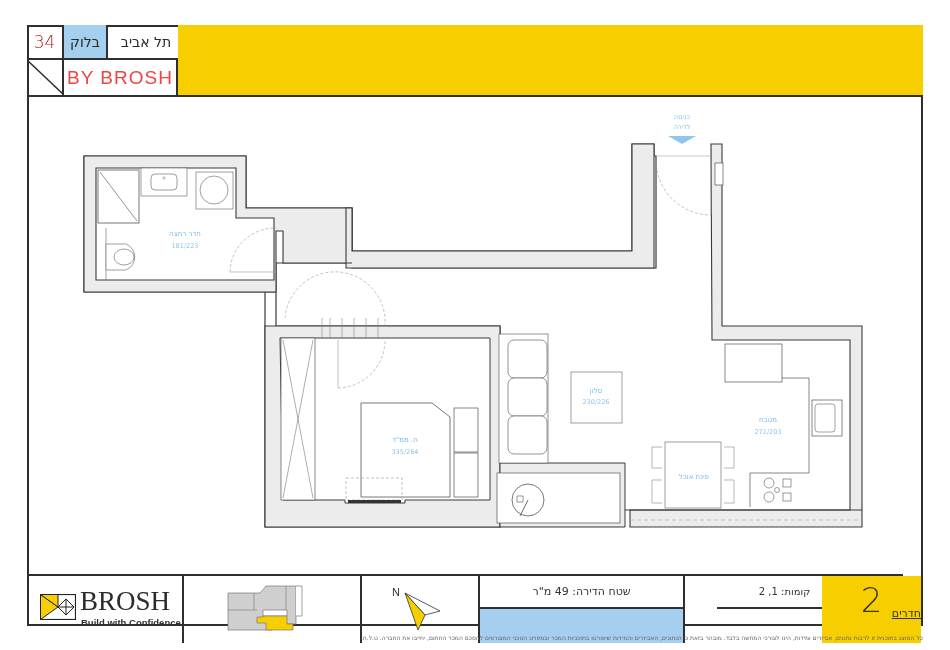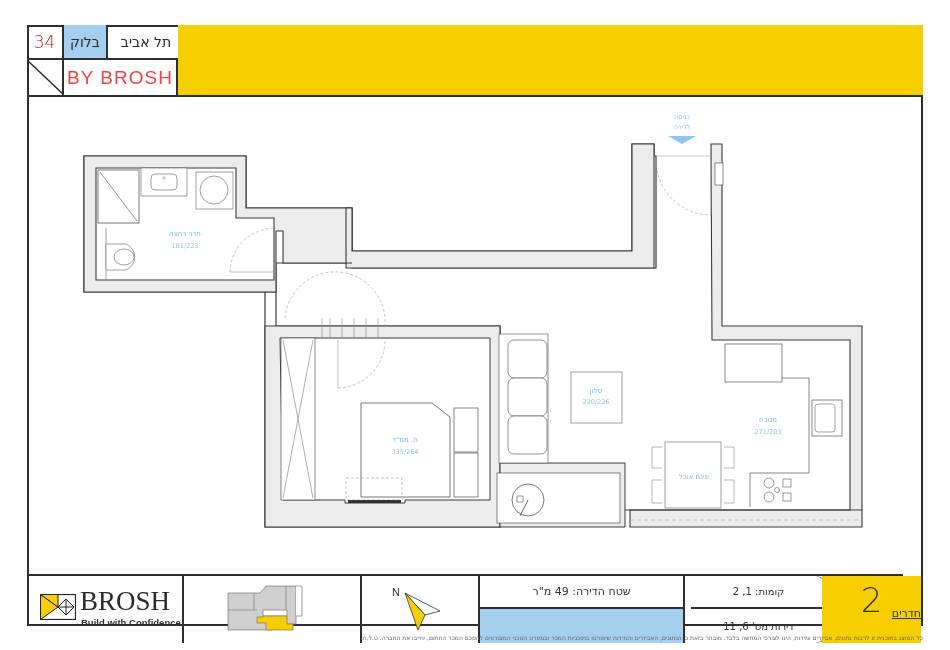--- a/index.html
+++ b/index.html
@@ -22,21 +22,21 @@
   .lbl { font-family: "DejaVu Sans", sans-serif; fill: #7cb9e4; font-size: 7px; }
   .lbl-s { font-family: "DejaVu Sans", sans-serif; fill: #8cc4ea; font-size: 6.5px; }
 
   
   .ftr { position: absolute; left: 27px; top: 557px; width: 876px; height: 69px; border-top: 2px solid #2f2f2f; margin-top: 17px; }
   .cell { position: absolute; top: 0; height: 67px; border-right: 2px solid #2f2f2f; }
   .logo-cell { left: 0; width: 157px; }
   .key-cell { left: 157px; width: 178px; }
   .north-cell { left: 335px; width: 118px; }
   .area-cell { left: 453px; width: 205px; }
-  .floors-cell { left: 664px; width: 137px; border-radius: 13px; }
+  .floors-cell { left: 690px; width: 137px; border-radius: 13px; }
   .rooms-cell { left: 795px; width: 99px; border-right: none; background: #f7cf00; }
   .area-top { position:absolute; left:0; top:0; right:0; height:33px; border-bottom:2px solid #2f2f2f; display:flex; align-items:center; justify-content:center; font-size:11px; color:#333; }
   .area-bot { position:absolute; left:0; top:33px; right:0; bottom:0; background:#a5cfef; }
   .fl-top { position:absolute; left:0; top:0; right:0; height:33px; border-bottom:2px solid #2f2f2f; display:flex; align-items:center; justify-content:center; font-size:10px; color:#333; }
   .fl-bot { position:absolute; left:0; top:33px; right:0; bottom:0; display:flex; align-items:center; justify-content:center; font-size:10px; color:#333; }
   .rooms-num { position:absolute; left:0; right:0; top:4px; text-align:center; font-size:34px; font-weight:200; color:#333; font-family:"DejaVu Sans", sans-serif; line-height:40px; }
   .rooms-lbl { position:absolute; left:0; right:0; top:31px; text-align:right; font-size:11px; color:#333;text-decoration:underline; }
   .logo-word { position:absolute; left:53px; top:10px; font-family:"Liberation Serif", serif; font-size:27px; color:#2b2b2b; letter-spacing:0px; line-height:30px; }
   .logo-tag { position:absolute; left:54px; top:41px; font-family:"Liberation Sans", sans-serif; font-size:9.5px; color:#333;font-weight:bold; }
   .north-n { position:absolute; left:30px; top:10px; font-size:11px; color:#333; font-family:"Liberation Sans", sans-serif; }
@@ -215,21 +215,20 @@
     </svg>
   </div>
 
   <div class="cell area-cell">
     <div class="area-top" dir="rtl">שטח הדירה: 49 מ"ר</div>
     <div class="area-bot"></div>
   </div>
 
   <div class="cell floors-cell">
     <div class="fl-top" dir="rtl">קומות: 1, 2</div>
-    <div class="fl-bot" dir="rtl">דירות מס' 6, 11</div>
   </div>
 
   <div class="cell rooms-cell">
     <div class="rooms-num">2</div>
     <div class="rooms-lbl">חדרים</div>
   </div>
 </div>
 
 <div class="disclaimer">כל המוצג בתוכנית זו לרבות נתונים, אביזרים ומידות, הינו לצורכי המחשה בלבד. מובהר בזאת כי הנתונים, האביזרים והמידות שיפורטו בתוכניות המכר ובמפרט הטכני המצורפים להסכם המכר החתום, יחייבו את החברה. ט.ל.ח.</div>
 

